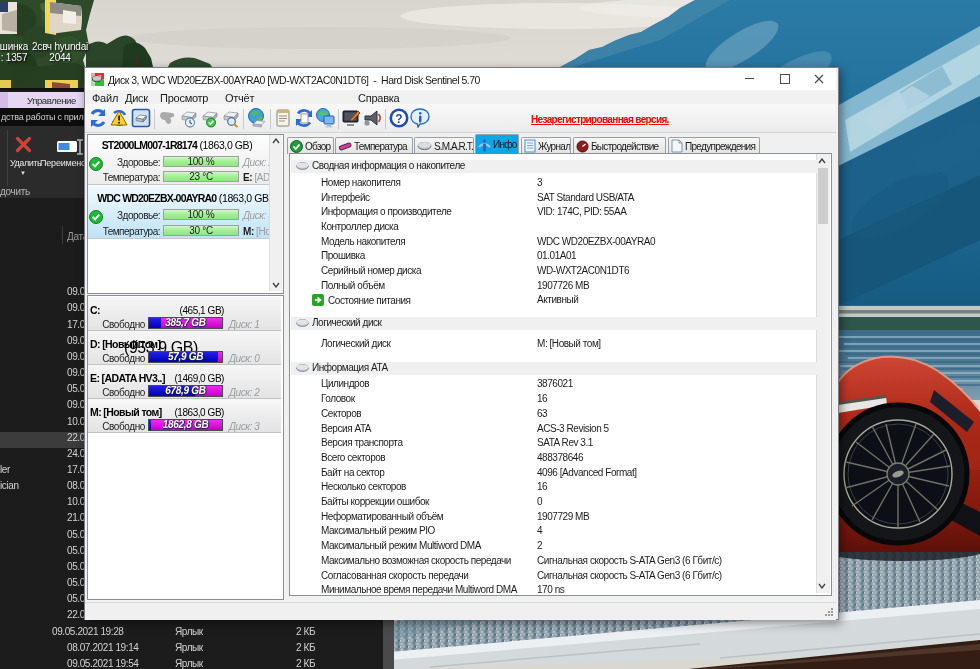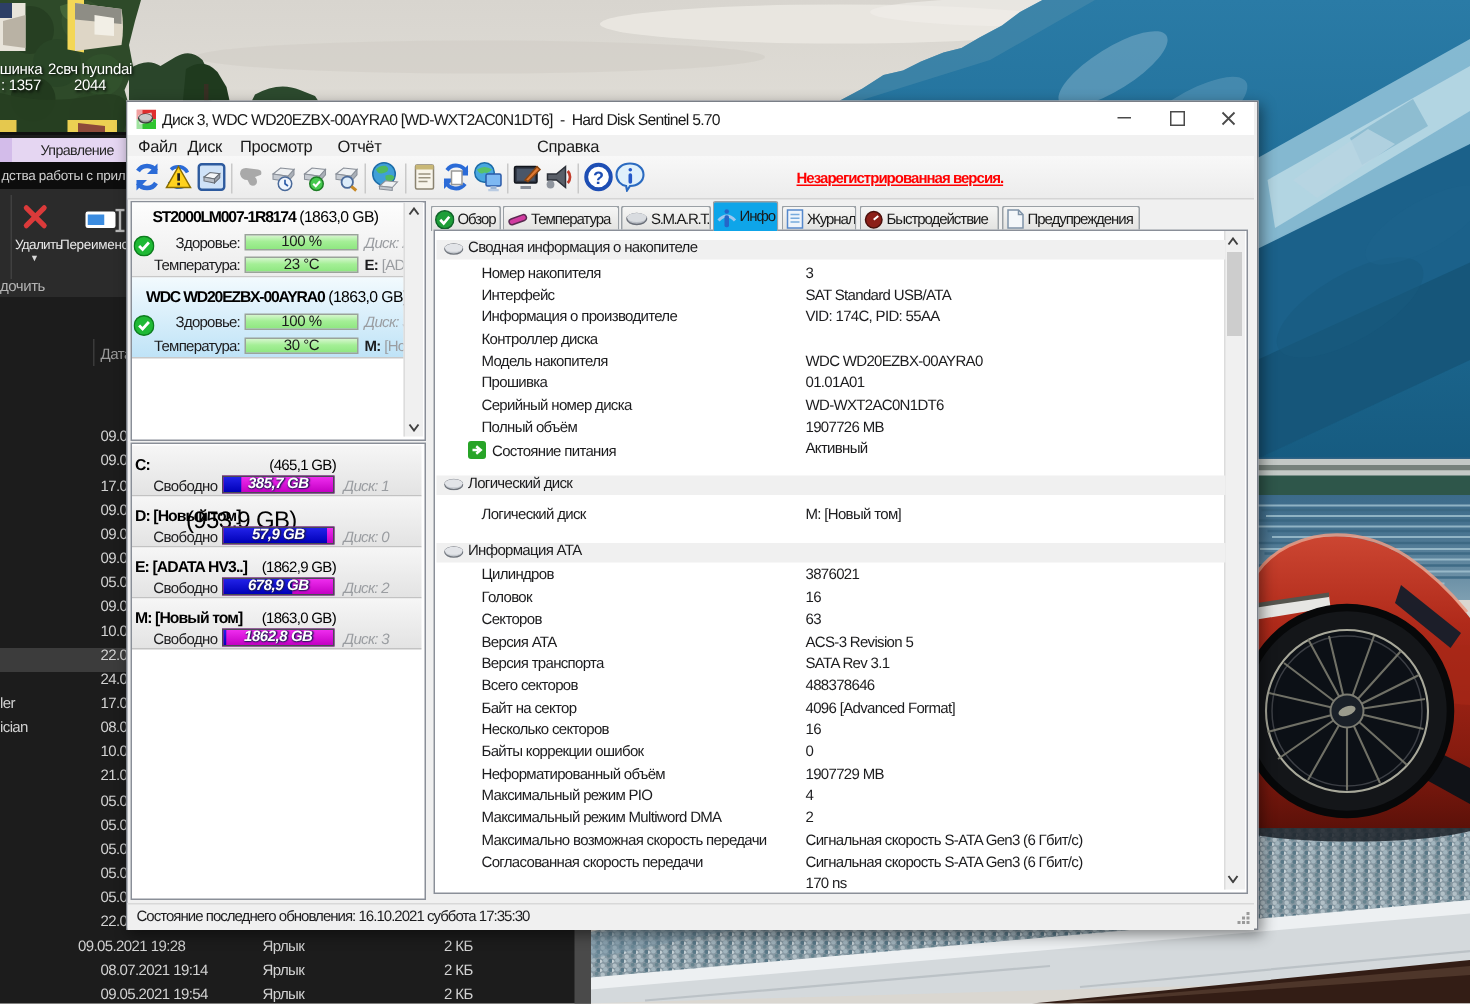--- a/index.html
+++ b/index.html
@@ -431,21 +431,21 @@
 <div class="abs" style="left:36px;top:43px;width:100px;font-size:16px;letter-spacing:-0.45px;text-align:left;">(953,9 GB)</div>
 <div class="dlabel" style="left:8px;top:57px;width:49px;letter-spacing:-0.4px;">Свободно</div>
 <div class="abs fbar" style="left:60px;top:55px;width:73px;height:10px;">
         <div class="blue" style="width:69px;"></div>
         <div class="mag" style="width:4px;"></div>
         <div class="txt" style="line-height:10px;">57,9 GB</div>
       </div>
 <div class="abs t11 it" style="left:141px;top:57px;color:#9a9da1;">Диск: 0</div>
 <div class="abs" style="left:0;top:69px;width:193px;height:33px;background:linear-gradient(#f6f6f6,#e3e3e3);border-bottom:1px solid #c2c2c2;"></div>
 <div class="abs" style="left:2px;top:76px;font-size:10.5px;letter-spacing:-0.6px;font-weight:bold;white-space:nowrap;">E: [ADATA HV3..]</div>
-<div class="abs" style="left:36px;top:77px;width:100px;font-size:10px;letter-spacing:-0.45px;text-align:right;">(1862,9 GB)</div>
+<div class="abs" style="left:36px;top:77px;width:100px;font-size:10px;letter-spacing:-0.45px;text-align:right;">(1469,0 GB)</div>
 <div class="dlabel" style="left:8px;top:91px;width:49px;letter-spacing:-0.4px;">Свободно</div>
 <div class="abs fbar" style="left:60px;top:89px;width:73px;height:10px;">
         <div class="blue" style="width:46px;"></div>
         <div class="mag" style="width:27px;"></div>
         <div class="txt" style="line-height:10px;">678,9 GB</div>
       </div>
 <div class="abs t11 it" style="left:141px;top:91px;color:#9a9da1;">Диск: 2</div>
 <div class="abs" style="left:0;top:103px;width:193px;height:33px;background:linear-gradient(#f6f6f6,#e3e3e3);border-bottom:1px solid #c2c2c2;"></div>
 <div class="abs" style="left:2px;top:110px;font-size:10.5px;letter-spacing:-0.6px;font-weight:bold;white-space:nowrap;">M: [Новый том]</div>
 <div class="abs" style="left:36px;top:111px;width:100px;font-size:10px;letter-spacing:-0.45px;text-align:right;">(1863,0 GB)</div>
@@ -564,24 +564,24 @@
 <div class="irow" style="left:31px;top:356.69999999999993px;">Неформатированный объём</div>
 <div class="irow" style="left:247px;top:356.69999999999993px;">1907729 MB</div>
 <div class="irow" style="left:31px;top:371.3999999999999px;">Максимальный режим PIO</div>
 <div class="irow" style="left:247px;top:371.3999999999999px;">4</div>
 <div class="irow" style="left:31px;top:386.0999999999999px;">Максимальный режим Multiword DMA</div>
 <div class="irow" style="left:247px;top:386.0999999999999px;">2</div>
 <div class="irow" style="left:31px;top:400.7999999999999px;">Максимально возможная скорость передачи</div>
 <div class="irow" style="left:247px;top:400.7999999999999px;">Сигнальная скорость S-ATA Gen3 (6 Гбит/с)</div>
 <div class="irow" style="left:31px;top:415.4999999999999px;">Согласованная скорость передачи</div>
 <div class="irow" style="left:247px;top:415.4999999999999px;">Сигнальная скорость S-ATA Gen3 (6 Гбит/с)</div>
+<div class="irow" style="left:31px;top:430.1999999999999px;">Минимальное время передачи Multiword DMA</div>
 <div class="irow" style="left:247px;top:430.1999999999999px;">170 ns</div>
 </div>
 <div class="abs" style="left:0;top:534px;width:751px;height:17px;background:#f0f0f0;border-top:1px solid #d8d8d8;"></div>
-<div class="abs" style="left:6px;top:538px;font-size:10px;letter-spacing:-0.65px;color:#1c1c1e;">Состояние последнего обновления: 16.10.2021 суббота 17:35:30</div>
 <svg class="abs" style="left:739px;top:539px;" width="10" height="10" viewBox="0 0 10 10">
       <rect x="7" y="1" width="2" height="2" fill="#9a9a9a"></rect>
       <rect x="4" y="4" width="2" height="2" fill="#9a9a9a"></rect>
       <rect x="7" y="4" width="2" height="2" fill="#9a9a9a"></rect>
       <rect x="1" y="7" width="2" height="2" fill="#9a9a9a"></rect>
       <rect x="4" y="7" width="2" height="2" fill="#9a9a9a"></rect>
       <rect x="7" y="7" width="2" height="2" fill="#9a9a9a"></rect>
     </svg>
 </div>
 </body></html>

